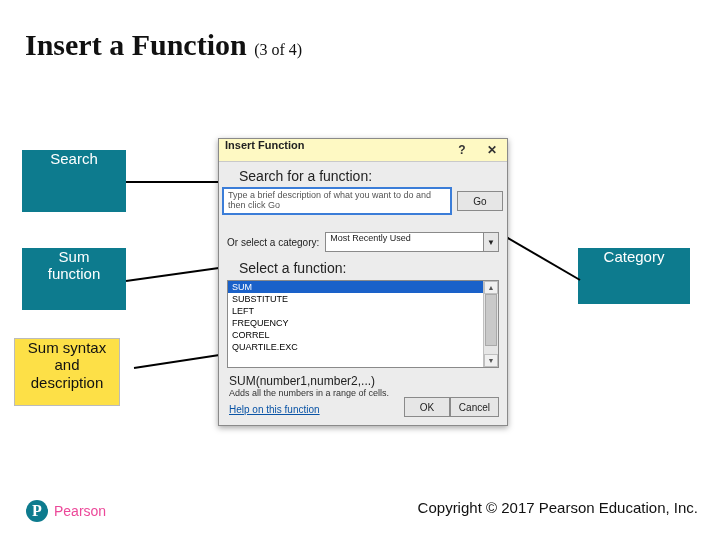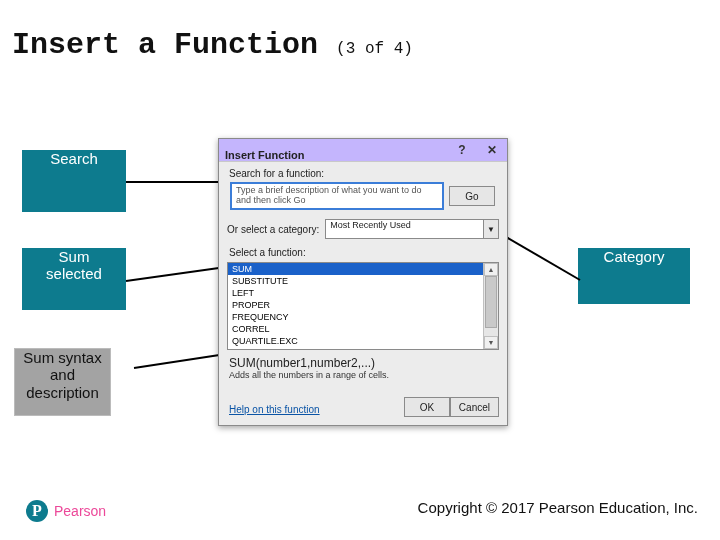--- a/index.html
+++ b/index.html
@@ -1,36 +1,36 @@
 <!DOCTYPE html>
 <html><head>
 <meta charset="utf-8">
 <style>
   html,body{margin:0;padding:0;width:720px;height:540px;background:#fff;font-family:"Segoe UI",Tahoma,sans-serif;color:#111;position:relative;overflow:hidden}
-  .slide-title{position:absolute;left:12px;top:28px;font-family:Liberation Mono, monospace;font-size:30px;font-weight:700}
+  .slide-title{position:absolute;left:25px;top:28px;font-family:Liberation Serif, serif;font-size:30px;font-weight:700}
   .slide-title .sub{font-size:16px;font-weight:400}
   .callout{position:absolute;display:flex;align-items:flex-start;justify-content:center;text-align:center;font-size:15px;line-height:1.15;box-sizing:border-box}
   .teal{background:#0d7b8e;color:#fff}
   .callout-search{left:22px;top:150px;width:104px;height:62px}
   .callout-sum{left:22px;top:248px;width:104px;height:62px}
   .callout-cat{left:578px;top:248px;width:112px;height:56px}
-  .callout-syntax{left:14px;top:348px;width:97px;height:68px;background:#a3a3a3;border:1px solid #bbb}
+  .callout-syntax{left:14px;top:338px;width:106px;height:68px;background:#fde047;border:1px solid #bbb}
   .lead-search{position:absolute;left:126px;top:181px;width:95px;height:2px;background:#000}
   svg.lead{position:absolute;overflow:visible}
   .dialog{position:absolute;left:218px;top:138px;width:290px;height:288px;background:#ececec;border:1px solid #8a8a8a;box-shadow:0 2px 6px rgba(0,0,0,.35);box-sizing:border-box;font-size:10px;color:#222}
-  .titlebar{height:22px;background:#c4b5fd;border-bottom:1px solid #c9c9c9;display:flex;align-items:flex-end;padding:0 6px;position:relative;font-weight:700;font-size:11px}
+  .titlebar{height:22px;background:#fef9c3;border-bottom:1px solid #c9c9c9;display:flex;align-items:flex-start;padding:0 6px;position:relative;font-weight:700;font-size:11px}
   .t-btn{position:absolute;top:0;height:22px;width:30px;display:flex;align-items:center;justify-content:center;font-size:12px;color:#333}
   .t-help{right:30px;font-weight:700}
   .t-close{right:0}
-  .lbl{padding:6px 8px 2px 10px;font-size:10px}
-  .search-row{display:flex;gap:6px;padding:2px 12px}
+  .lbl{padding:6px 8px 2px 20px;font-size:14px}
+  .search-row{display:flex;gap:6px;padding:2px 4px}
   .search-box{flex:1;height:26px;border:1px solid #7a7a7a;outline:2px solid #3b7dd8;outline-offset:-1px;background:#fff;font-size:9px;color:#555;padding:2px 4px;box-sizing:border-box;line-height:1.1}
   .btn{height:20px;border:1px solid #8a8a8a;background:#e6e6e6;font-size:10px;display:inline-flex;align-items:center;justify-content:center;min-width:46px;padding:0 8px;box-sizing:border-box}
   .go-wrap{display:flex;align-items:center}
-  .cat-row{display:flex;align-items:center;gap:6px;padding:8px 8px 2px 8px}
+  .cat-row{display:flex;align-items:center;gap:6px;padding:16px 8px 2px 8px}
   .select{position:relative;flex:1;height:18px;border:1px solid #8a8a8a;background:#fff;font-size:9px;display:flex;padding:0 16px 0 4px}
   .select .arrow{position:absolute;right:0;top:0;width:14px;height:100%;border-left:1px solid #8a8a8a;display:flex;align-items:center;justify-content:center;background:#e6e6e6;font-size:8px}
   .list{margin:2px 8px 0 8px;height:86px;border:1px solid #8a8a8a;background:#fff;position:relative;overflow:hidden}
   .list .scroll{position:absolute;right:0;top:0;width:14px;height:100%;background:#e6e6e6;border-left:1px solid #c0c0c0}
   .scroll .sbtn{position:absolute;left:0;width:100%;height:13px;background:#f0f0f0;border:1px solid #bfbfbf;box-sizing:border-box;display:flex;align-items:center;justify-content:center;font-size:7px;color:#555}
   .scroll .up{top:0}.scroll .down{bottom:0}
   .scroll .thumb{position:absolute;top:13px;left:1px;right:1px;height:50px;background:#c9c9c9;border:1px solid #a9a9a9}
   .list .opt{height:12px;padding-left:4px;font-size:9px;color:#000;display:flex;align-items:center}
   .list .sel{background:#1a61c9;color:#fff}
   .syntax{padding:6px 10px 0 10px;font-size:12px;font-weight:400}
@@ -49,21 +49,21 @@
   <span>Insert a Function</span>
   <span class="sub">(3 of 4)</span>
 </div>
 
 <div class="callout teal callout-search">
   <span>Search</span>
 </div>
 <div class="callout teal callout-sum">
   <div>
     <span>Sum</span><br>
-    <span>selected</span>
+    <span>function</span>
   </div>
 </div>
 <div class="callout teal callout-cat">
   <span>Category</span>
 </div>
 <div class="callout callout-syntax">
   <div>
     <span>Sum syntax</span><br>
     <span>and</span><br>
     <span>description</span>
@@ -102,21 +102,20 @@
       <span>Most Recently Used</span>
       <div class="arrow">▼</div>
     </div>
   </div>
 
   <div class="lbl">Select a function:</div>
   <div class="list">
     <div class="opt sel">SUM</div>
     <div class="opt">SUBSTITUTE</div>
     <div class="opt">LEFT</div>
-    <div class="opt">PROPER</div>
     <div class="opt">FREQUENCY</div>
     <div class="opt">CORREL</div>
     <div class="opt">QUARTILE.EXC</div>
     <div class="scroll">
       <div class="sbtn up">▲</div>
       <div class="thumb"></div>
       <div class="sbtn down">▼</div>
     </div>
   </div>
 

